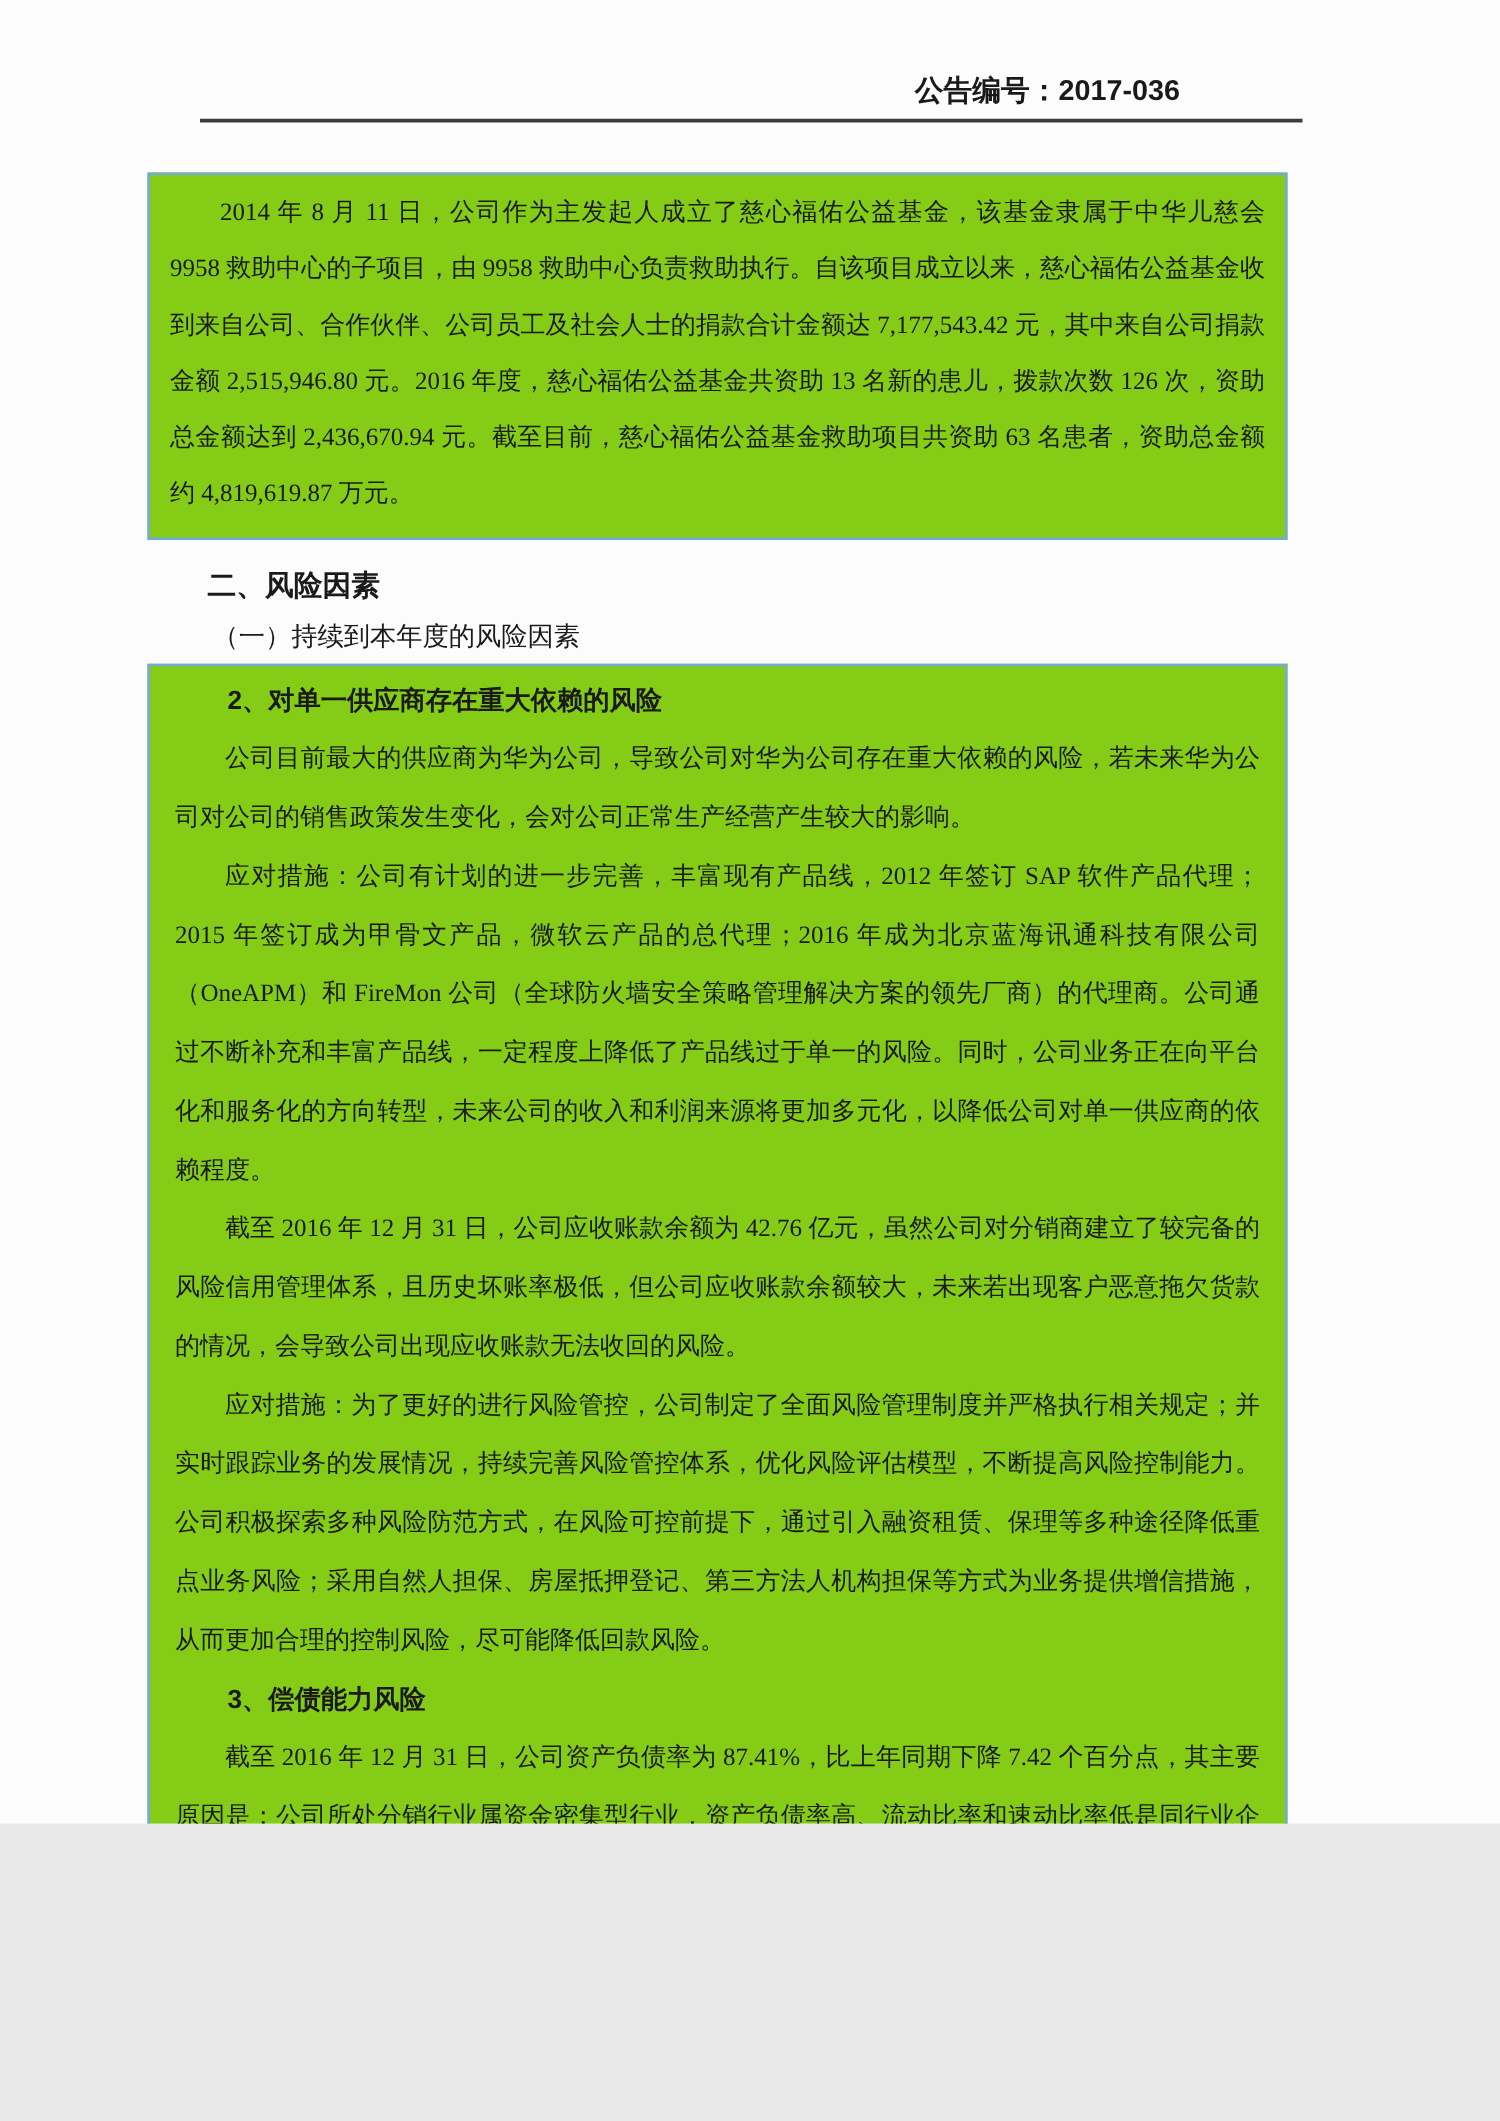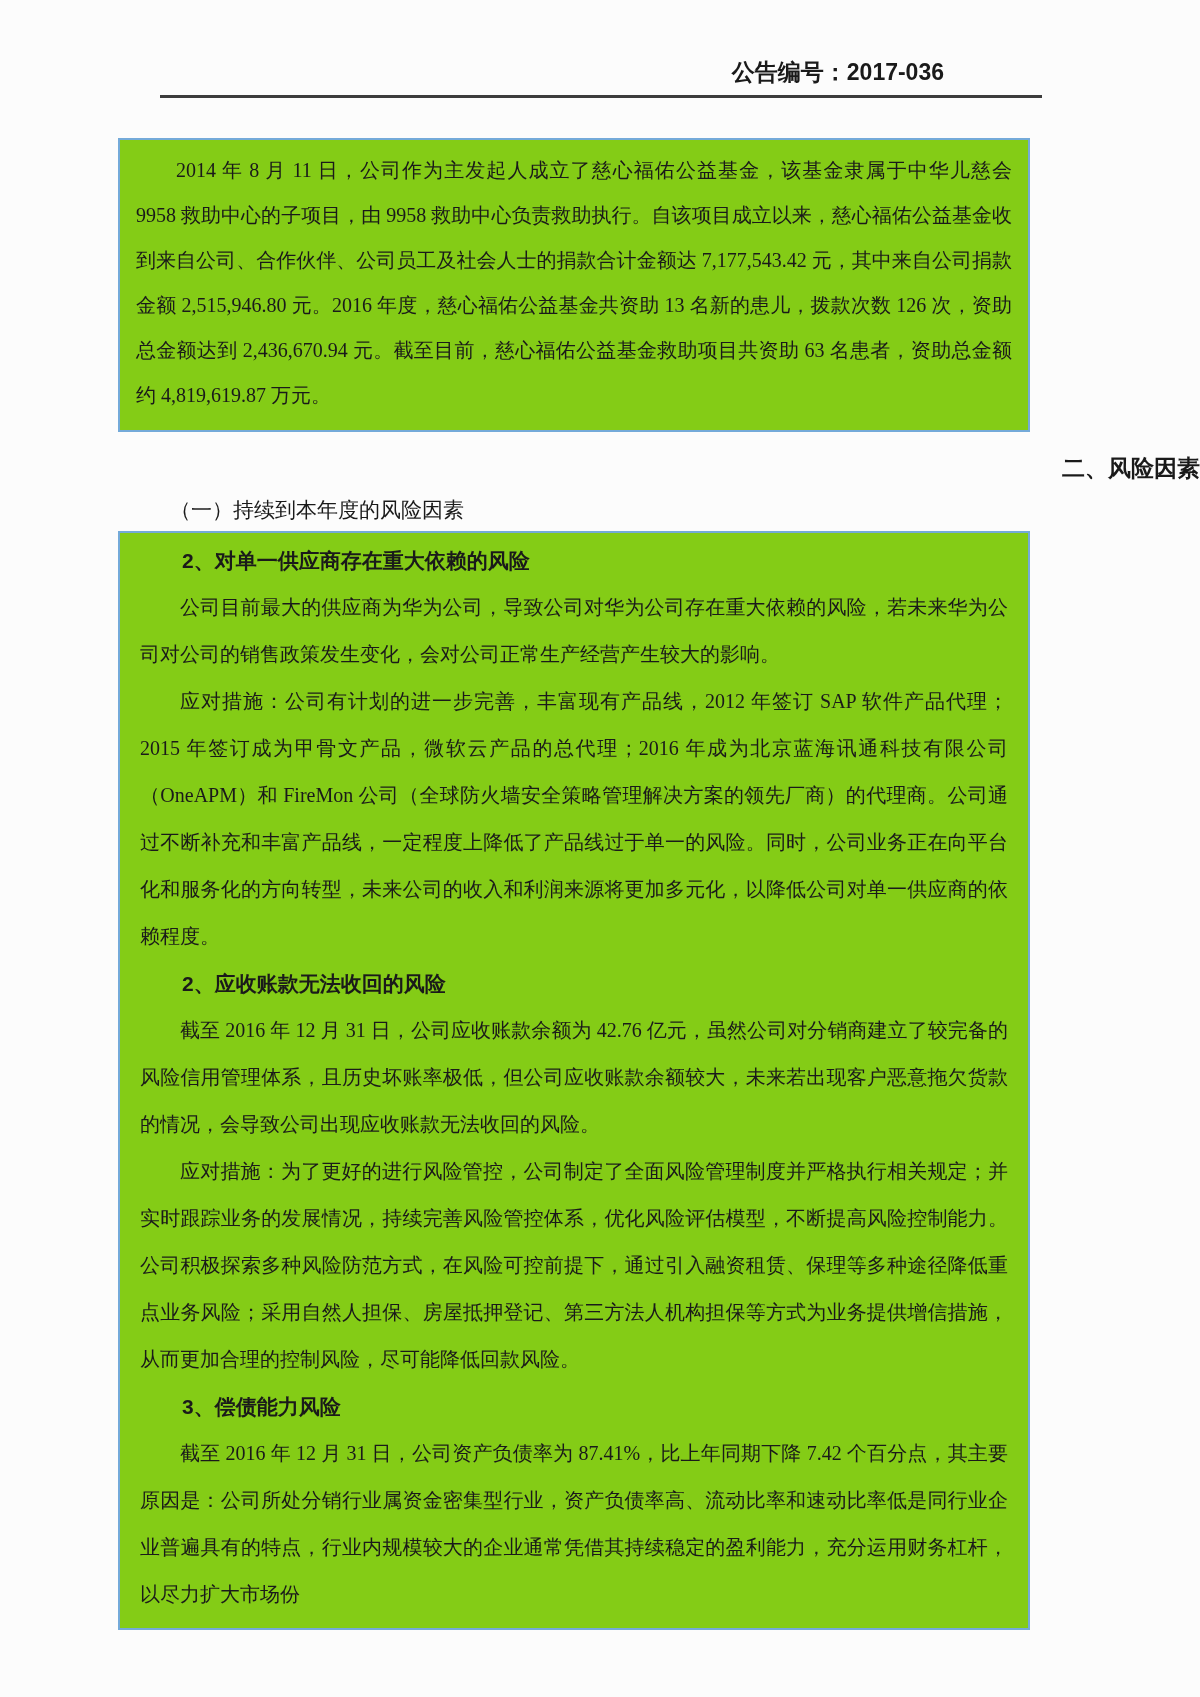--- a/index.html
+++ b/index.html
@@ -1,19 +1,19 @@
 <!DOCTYPE html>
 <html lang="zh"><head>
 <meta charset="utf-8">
 <style>
   html, body { margin: 0; padding: 0; background: #e9e9e9; }
   .page {
     position: relative;
     width: 1200px;
-    height: 1697px;
+    height: 1459px;
     margin: 0 auto;
     background: #fcfcfc;
     color: #1a1a1a;
     font-family: "Liberation Serif", "DejaVu Serif", serif;
     overflow: hidden;
     box-sizing: border-box;
   }
   .header {
     margin: 58px 158px 0 160px;
     border-bottom: 3px solid #3c3c3c;
@@ -39,21 +39,20 @@
     line-height: 45px;
     text-indent: 2em;
     text-align: justify;
   }
   .sec-title {
     margin: 22px 0 0 166px;
     font-family: "Liberation Sans", "DejaVu Sans", sans-serif;
     font-weight: bold;
     font-size: 23px;
     line-height: 1.3;
-    text-align: right;
   }
   .subsec-title {
     margin: 12px 0 0 170px;
     font-family: "Liberation Sans", "DejaVu Sans", sans-serif;
     font-weight: normal;
     font-size: 21px;
     line-height: 1.3;
   }
   .box2 { margin-top: 8px; padding: 4px 20px 10px 20px; }
   .box2 .risk-heading {
@@ -89,21 +88,20 @@
   <div class="sec-title">二、风险因素</div>
 
   <div class="subsec-title">（一）持续到本年度的风险因素</div>
 
   <div class="box box2">
 
     <div class="risk-heading">2、对单一供应商存在重大依赖的风险</div>
     <p>公司目前最大的供应商为华为公司，导致公司对华为公司存在重大依赖的风险，若未来华为公司对公司的销售政策发生变化，会对公司正常生产经营产生较大的影响。</p>
     <p>应对措施：公司有计划的进一步完善，丰富现有产品线，2012 年签订 SAP 软件产品代理；2015 年签订成为甲骨文产品，微软云产品的总代理；2016 年成为北京蓝海讯通科技有限公司（OneAPM）和 FireMon 公司（全球防火墙安全策略管理解决方案的领先厂商）的代理商。公司通过不断补充和丰富产品线，一定程度上降低了产品线过于单一的风险。同时，公司业务正在向平台化和服务化的方向转型，未来公司的收入和利润来源将更加多元化，以降低公司对单一供应商的依赖程度。</p>
 
-    <div class="risk-heading">2、应收账款无法收回的风险</div>
     <p>截至 2016 年 12 月 31 日，公司应收账款余额为 42.76 亿元，虽然公司对分销商建立了较完备的风险信用管理体系，且历史坏账率极低，但公司应收账款余额较大，未来若出现客户恶意拖欠货款的情况，会导致公司出现应收账款无法收回的风险。</p>
     <p>应对措施：为了更好的进行风险管控，公司制定了全面风险管理制度并严格执行相关规定；并实时跟踪业务的发展情况，持续完善风险管控体系，优化风险评估模型，不断提高风险控制能力。公司积极探索多种风险防范方式，在风险可控前提下，通过引入融资租赁、保理等多种途径降低重点业务风险；采用自然人担保、房屋抵押登记、第三方法人机构担保等方式为业务提供增信措施，从而更加合理的控制风险，尽可能降低回款风险。</p>
 
     <div class="risk-heading">3、偿债能力风险</div>
     <p>截至 2016 年 12 月 31 日，公司资产负债率为 87.41%，比上年同期下降 7.42 个百分点，其主要原因是：公司所处分销行业属资金密集型行业，资产负债率高、流动比率和速动比率低是同行业企业普遍具有的特点，行业内规模较大的企业通常凭借其持续稳定的盈利能力，充分运用财务杠杆，以尽力扩大市场份</p>
 
   </div>
 
 </div>
 

